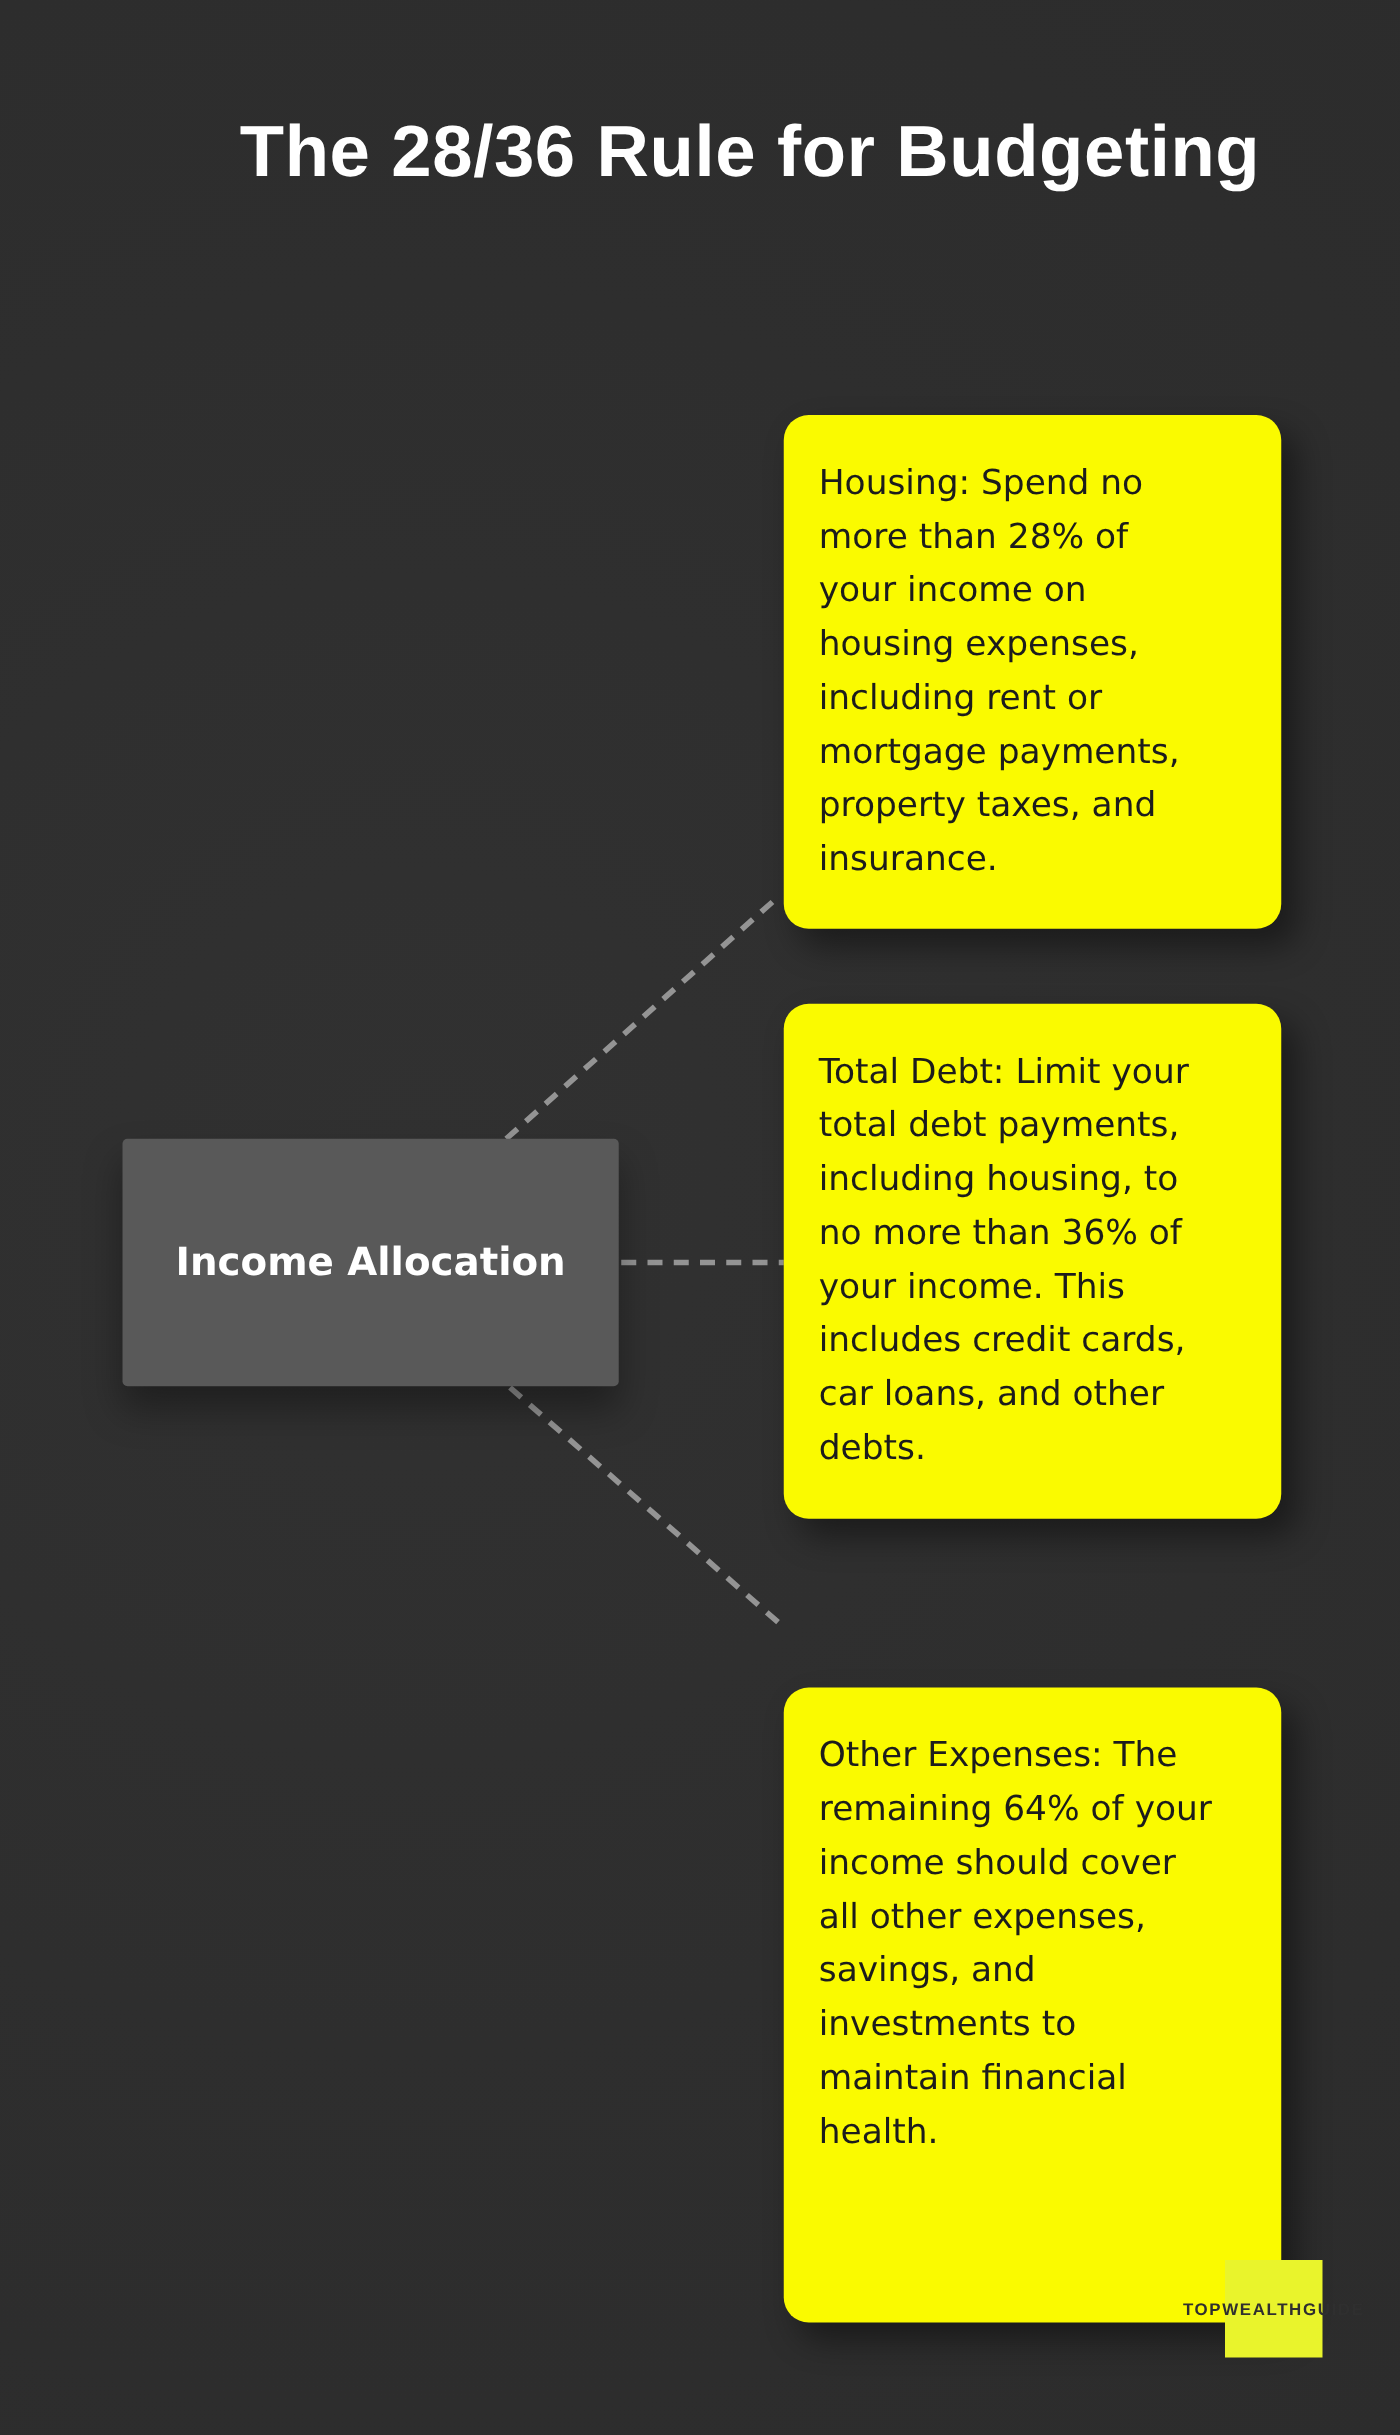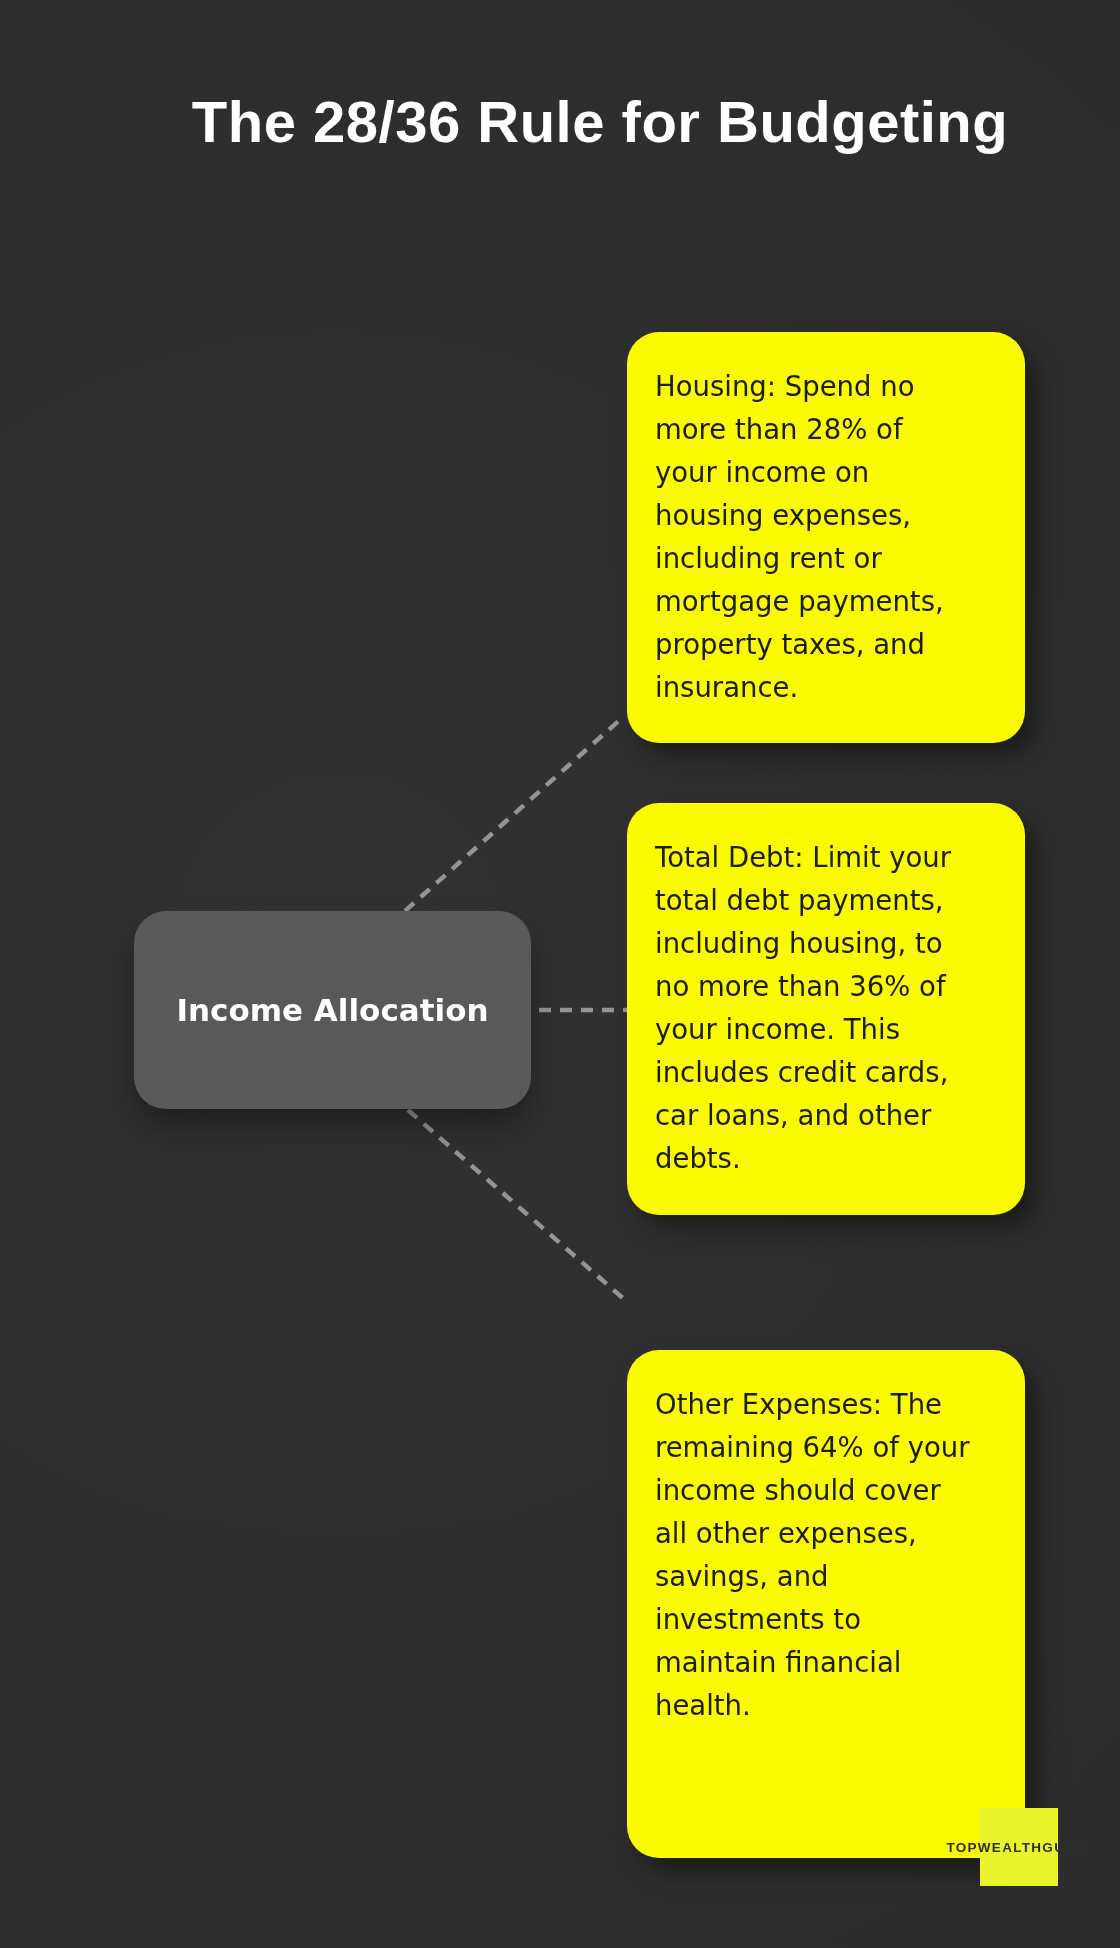--- a/index.html
+++ b/index.html
@@ -37,39 +37,38 @@
     stroke-width: 4.5;
     stroke-dasharray: 12 9;
   }
   .center-node {
     position: absolute;
     left: 98px;
     top: 911px;
     width: 397px;
     height: 198px;
     background: #595959;
-    border-radius: 32px;
+    border-radius: 4px;
     box-shadow: 0 18px 30px rgba(0,0,0,0.35);
     display: flex;
     align-items: center;
     justify-content: center;
-    margin-left: 36px;
   }
   .center-node .node-label {
     color: #ffffff;
     font-weight: bold;
     font-size: 31px;
     white-space: nowrap;
   }
   .card {
     position: absolute;
     left: 627px;
     width: 398px;
     background: #fafa00;
-    border-radius: 32px;
+    border-radius: 20px;
     box-shadow: 12px 14px 26px rgba(0,0,0,0.42);
     overflow: hidden;
   }
   .card p {
     margin: 0;
     padding: 33px 22px 0 28px;
     color: #1c1c1c;
     font-size: 27.5px;
     line-height: 43px;
     white-space: pre-line;

